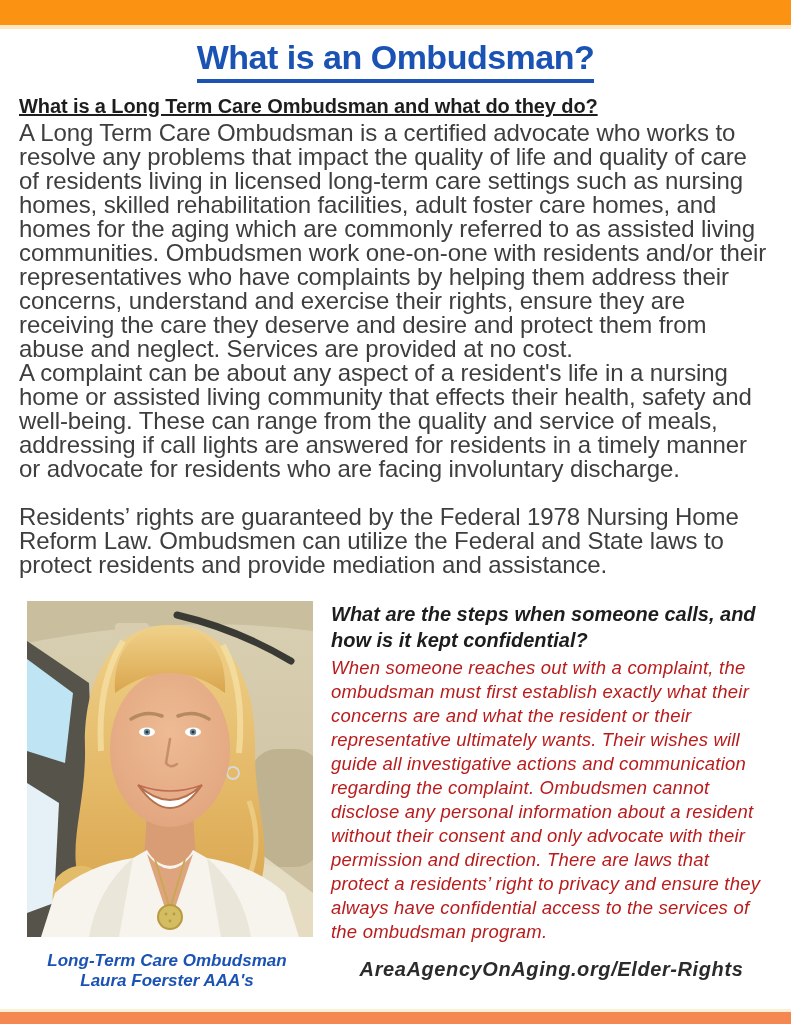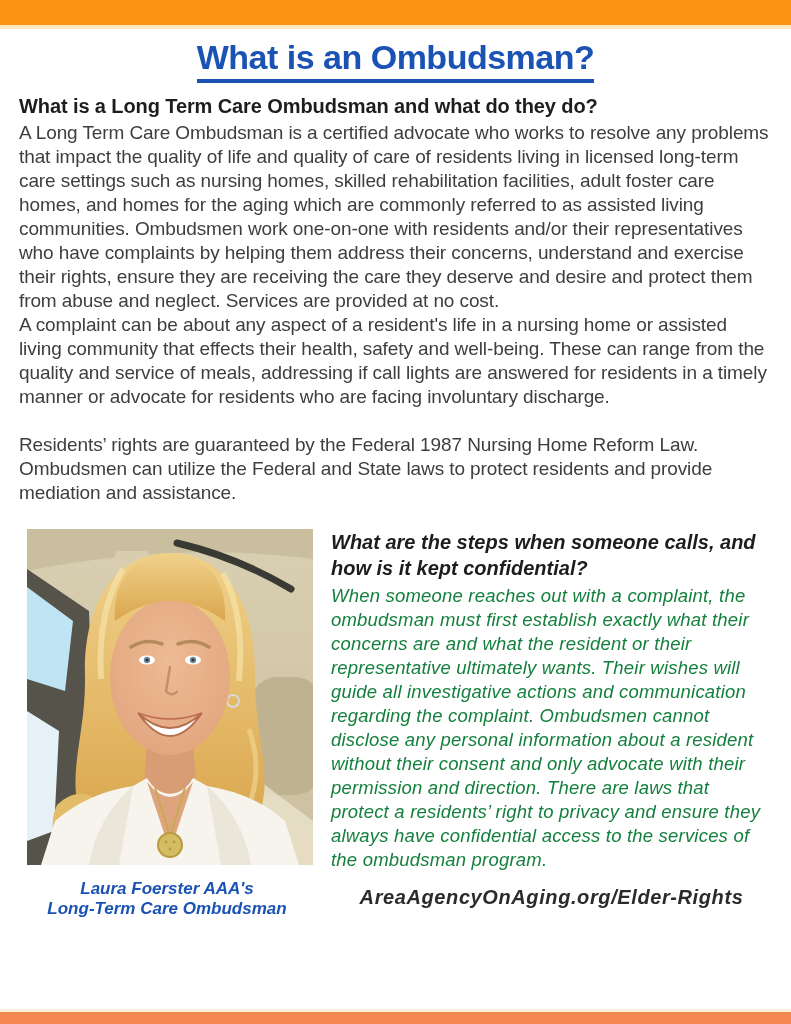--- a/index.html
+++ b/index.html
@@ -22,25 +22,25 @@
     display: inline-block;
     font-size: 34px; font-weight: 800; letter-spacing: -0.5px;
     color: #1B53B4;
     border-bottom: 4px solid #1B53B4;
     padding-bottom: 2px;
     line-height: 40px;
   }
 
   .sec-heading {
     font-size: 20px; font-weight: 700; color: #1d1d1d;
-    line-height: 26px; margin: 0 0 2px; letter-spacing: -0.1px;
+    line-height: 26px; margin: 0 0 2px; letter-spacing: -0.1px; text-decoration: underline;
   }
   .sec-heading.spaced { margin-top: 24px; }
   .body-text {
-    font-size: 19px; line-height: 24px; color: #3e3e3e;
+    font-size: 24px; line-height: 24px; color: #3e3e3e;
     margin: 0; letter-spacing: -0.1px;
   }
   .body-text.spaced { margin-top: 24px; }
 
   .columns { display: flex; margin-top: 24px; align-items: flex-start; }
   .photo-col { width: 296px; flex: 0 0 296px; }
   .portrait-frame { width: 286px; height: 336px; margin-left: 8px; overflow: hidden; background: #D5CAAC; }
   .portrait-frame svg { display: block; }
   .photo-caption {
     margin-top: 14px; text-align: center;
@@ -49,21 +49,21 @@
     color: #1B53B4;
   }
   .photo-caption span { display: block; }
 
   .text-col { flex: 1 1 auto; padding-left: 16px; font-style: italic; }
   .col-heading {
     font-size: 20px; font-weight: 700; color: #1d1d1d;
     line-height: 26px; margin: 0 0 3px;
   }
   .col-body {
-    font-size: 18.5px; line-height: 24px; color: #15803d;
+    font-size: 18.5px; line-height: 24px; color: #b91c1c;
     margin: 0; letter-spacing: 0.2px;
   }
   .footer-url {
     margin-top: 14px; text-align: center;
     font-size: 20px; font-weight: 700; letter-spacing: 0.6px;
     color: #2b2b2b;
   }
 </style>
 </head>
 <body>
@@ -74,21 +74,21 @@
 <div class="content">
 
   <div class="title-wrap">
     <span class="page-title">What is an Ombudsman?</span>
   </div>
 
   <h2 class="sec-heading">What is a Long Term Care Ombudsman and what do they do?</h2>
   <p class="body-text">A Long Term Care Ombudsman is a certified advocate who works to resolve any problems that impact the quality of life and quality of care of residents living in licensed long-term care settings such as nursing homes, skilled rehabilitation facilities, adult foster care homes, and homes for the aging which are commonly referred to as assisted living communities. Ombudsmen work one-on-one with residents and/or their representatives who have complaints by helping them address their concerns, understand and exercise their rights, ensure they are receiving the care they deserve and desire and protect them from abuse and neglect. Services are provided at no cost.</p>
 
   <p class="body-text">A complaint can be about any aspect of a resident's life in a nursing home or assisted living community that effects their health, safety and well-being. These can range from the quality and service of meals, addressing if call lights are answered for residents in a timely manner or advocate for residents who are facing involuntary discharge.</p>
-  <p class="body-text spaced">Residents’ rights are guaranteed by the Federal 1987 Nursing Home Reform Law. Ombudsmen can utilize the Federal and State laws to protect residents and provide mediation and assistance.</p>
+  <p class="body-text spaced">Residents’ rights are guaranteed by the Federal 1978 Nursing Home Reform Law. Ombudsmen can utilize the Federal and State laws to protect residents and provide mediation and assistance.</p>
 
   <div class="columns">
 
     <div class="photo-col">
       <div class="portrait-frame">
 
         <svg width="286" height="336" viewBox="0 0 286 336" aria-hidden="true">
           <defs>
             <linearGradient id="bgGrad" x1="0" y1="0" x2="0" y2="1">
               <stop offset="0" stop-color="#D9CFB2"></stop>
@@ -151,22 +151,22 @@
           <path d="M180,257 L194,336 L224,336 Q216,288 180,257 Z" fill="#EBE6DA"></path>
 
           <path d="M128,258 L143,308 L158,258" stroke="#C9A94F" stroke-width="1.8" fill="none"></path>
           <circle cx="143" cy="316" r="12" fill="#D3BC62" stroke="#B89B3F" stroke-width="2"></circle>
           <circle cx="139" cy="313" r="1.4" fill="#B89B3F"></circle>
           <circle cx="147" cy="313" r="1.4" fill="#B89B3F"></circle>
           <circle cx="143" cy="320" r="1.4" fill="#B89B3F"></circle>
         </svg>
       </div>
       <div class="photo-caption">
+        <span>Long-Term Care Ombudsman</span>
         <span>Laura Foerster AAA's</span>
-        <span>Long-Term Care Ombudsman</span>
       </div>
     </div>
 
     <div class="text-col">
       <h2 class="col-heading">What are the steps when someone calls, and how is it kept confidential?</h2>
       <p class="col-body">When someone reaches out with a complaint, the ombudsman must first establish exactly what their concerns are and what the resident or their representative ultimately wants. Their wishes will guide all investigative actions and communication regarding the complaint. Ombudsmen cannot disclose any personal information about a resident without their consent and only advocate with their permission and direction. There are laws that protect a residents’ right to privacy and ensure they always have confidential access to the services of the ombudsman program.</p>
       <div class="footer-url">AreaAgencyOnAging.org/Elder-Rights</div>
     </div>
 
   </div>

